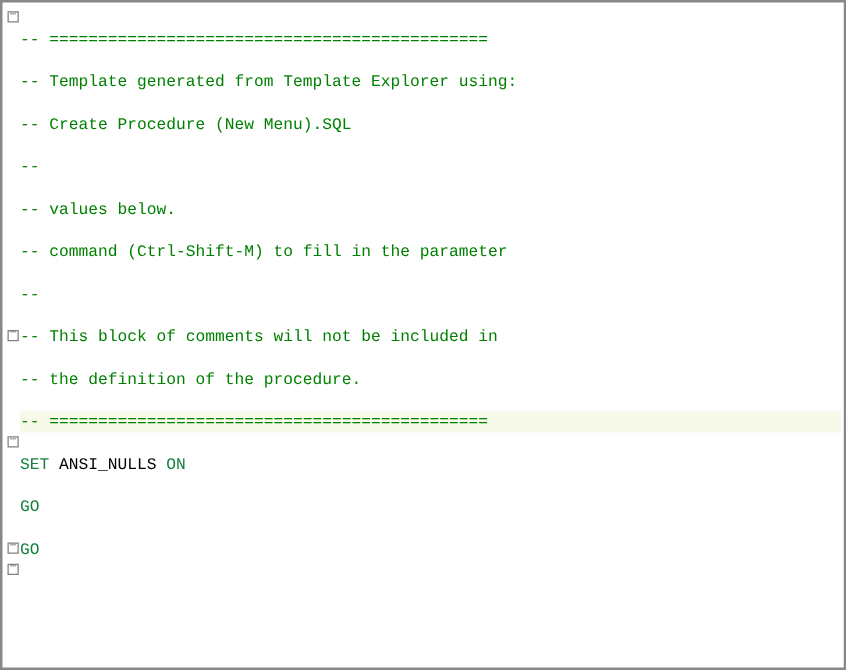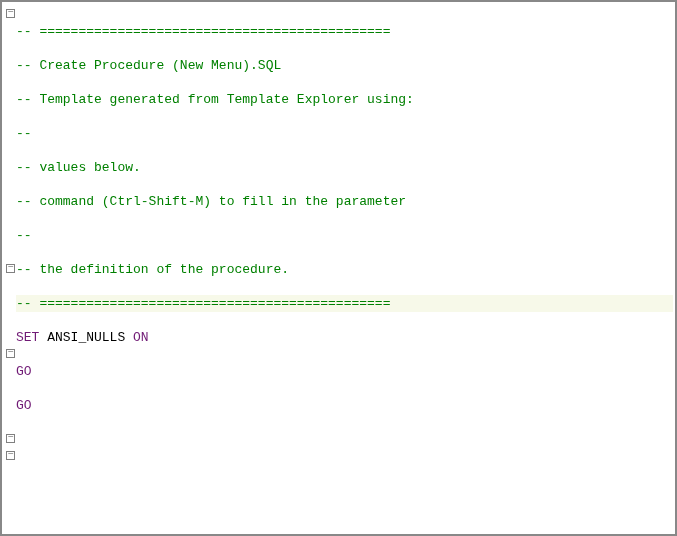--- a/index.html
+++ b/index.html
@@ -47,42 +47,43 @@
     left: 14px;
     right: 2px;
     top: 4px;
     bottom: 2px;
     white-space: pre;
     overflow: hidden;
   }
   .line { height: 17px; }
   .line.hl { background: #F7F9E9; }
   .c  { color: #008000; }   
-  .kw { color: #701a75; }   
+  .kw { color: #15803d; }   
   .bk { color: #000000; }
 </style>
 </head>
 <body>
 
 <div class="gutter">
   <div class="fold" style="top:3px;"></div>
   <div class="fold" style="top:258px;"></div>
   <div class="fold" style="top:343px;"></div>
   <div class="fold" style="top:428px;"></div>
   <div class="fold" style="top:445px;"></div>
 </div>
 
 <div class="code">
 <div class="line"><span class="c">-- =============================================</span></div>
+<div class="line"><span class="c">-- Template generated from Template Explorer using:</span></div>
 <div class="line"><span class="c">-- Create Procedure (New Menu).SQL</span></div>
-<div class="line"><span class="c">-- Template generated from Template Explorer using:</span></div>
 <div class="line"><span class="c">--</span></div>
 <div class="line"><span class="c">-- values below.</span></div>
 <div class="line"><span class="c">-- command (Ctrl-Shift-M) to fill in the parameter</span></div>
 <div class="line"><span class="c">--</span></div>
+<div class="line"><span class="c">-- This block of comments will not be included in</span></div>
 <div class="line"><span class="c">-- the definition of the procedure.</span></div>
 <div class="line hl"><span class="c">-- =============================================</span></div>
 <div class="line"><span class="kw">SET</span><span class="bk"> ANSI_NULLS </span><span class="kw">ON</span></div>
 <div class="line"><span class="kw">GO</span></div>
 <div class="line"><span class="kw">GO</span></div>
 
 
 
 
 

